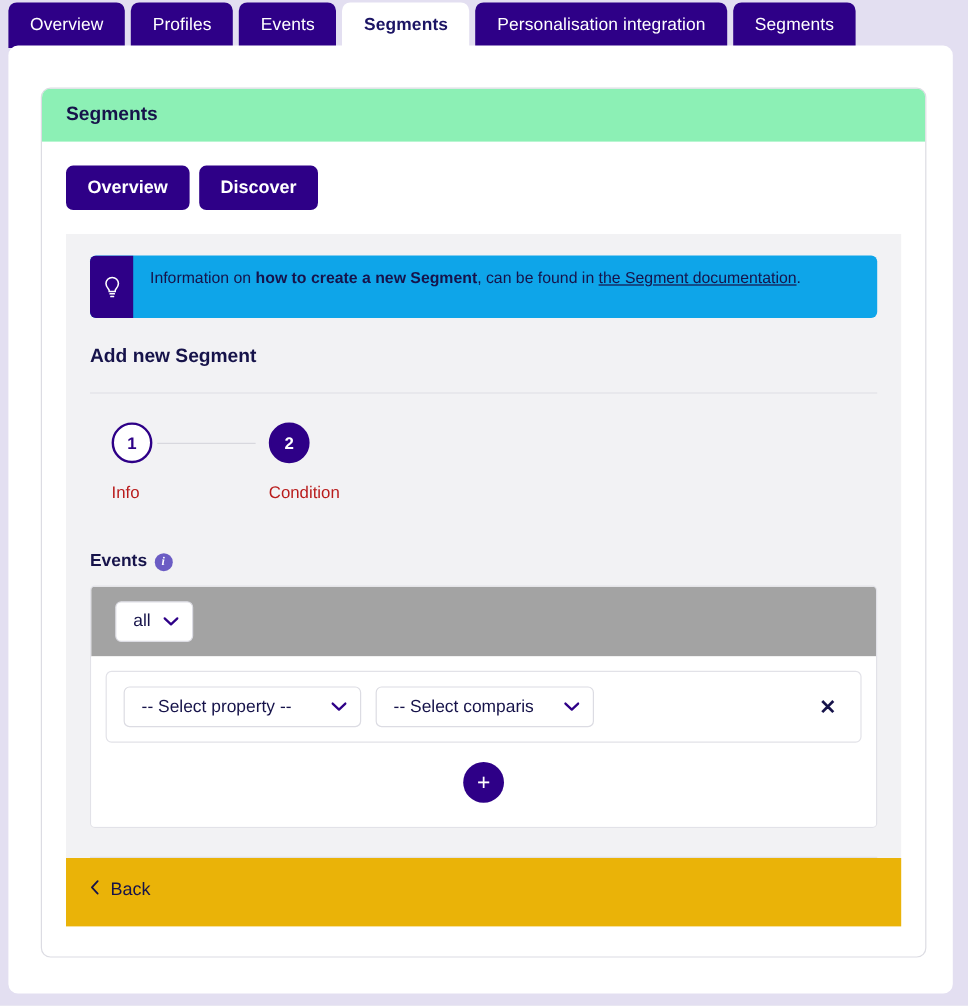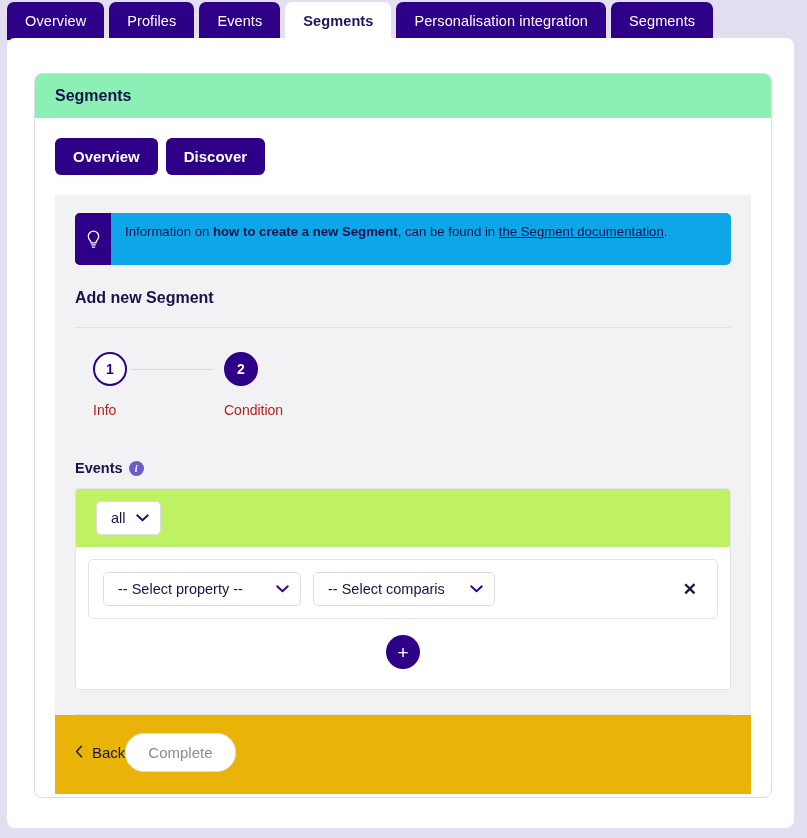--- a/index.html
+++ b/index.html
@@ -247,21 +247,21 @@
   }
 
   .rules-box {
     border: 1px solid #e2e2e8;
     border-radius: 4px;
     overflow: hidden;
     background: #ffffff;
   }
 
   .rules-header {
-    background: #bef264;
+    background: #a3a3a3;
     padding: 12px 20px;
   }
 
   .select {
     appearance: none;
     -webkit-appearance: none;
     background: #ffffff;
     border: 1px solid #dcdce3;
     border-radius: 5px;
     padding: 8px 34px 8px 14px;
@@ -496,18 +496,17 @@
 
       <div class="footer">
         <button class="back-btn">
           <span>
             <svg width="8" height="13" viewBox="0 0 8 13" fill="none" aria-hidden="true">
               <path d="M6.4 1.3L1.6 6.5l4.8 5.2" stroke="#16134a" stroke-width="1.5" stroke-linecap="round" stroke-linejoin="round"></path>
             </svg>
           </span>
           <span>Back</span>
         </button>
-        <button class="complete-btn">Complete</button>
       </div>
 
     </div>
   </div>
 </div>
 
 </body></html>

